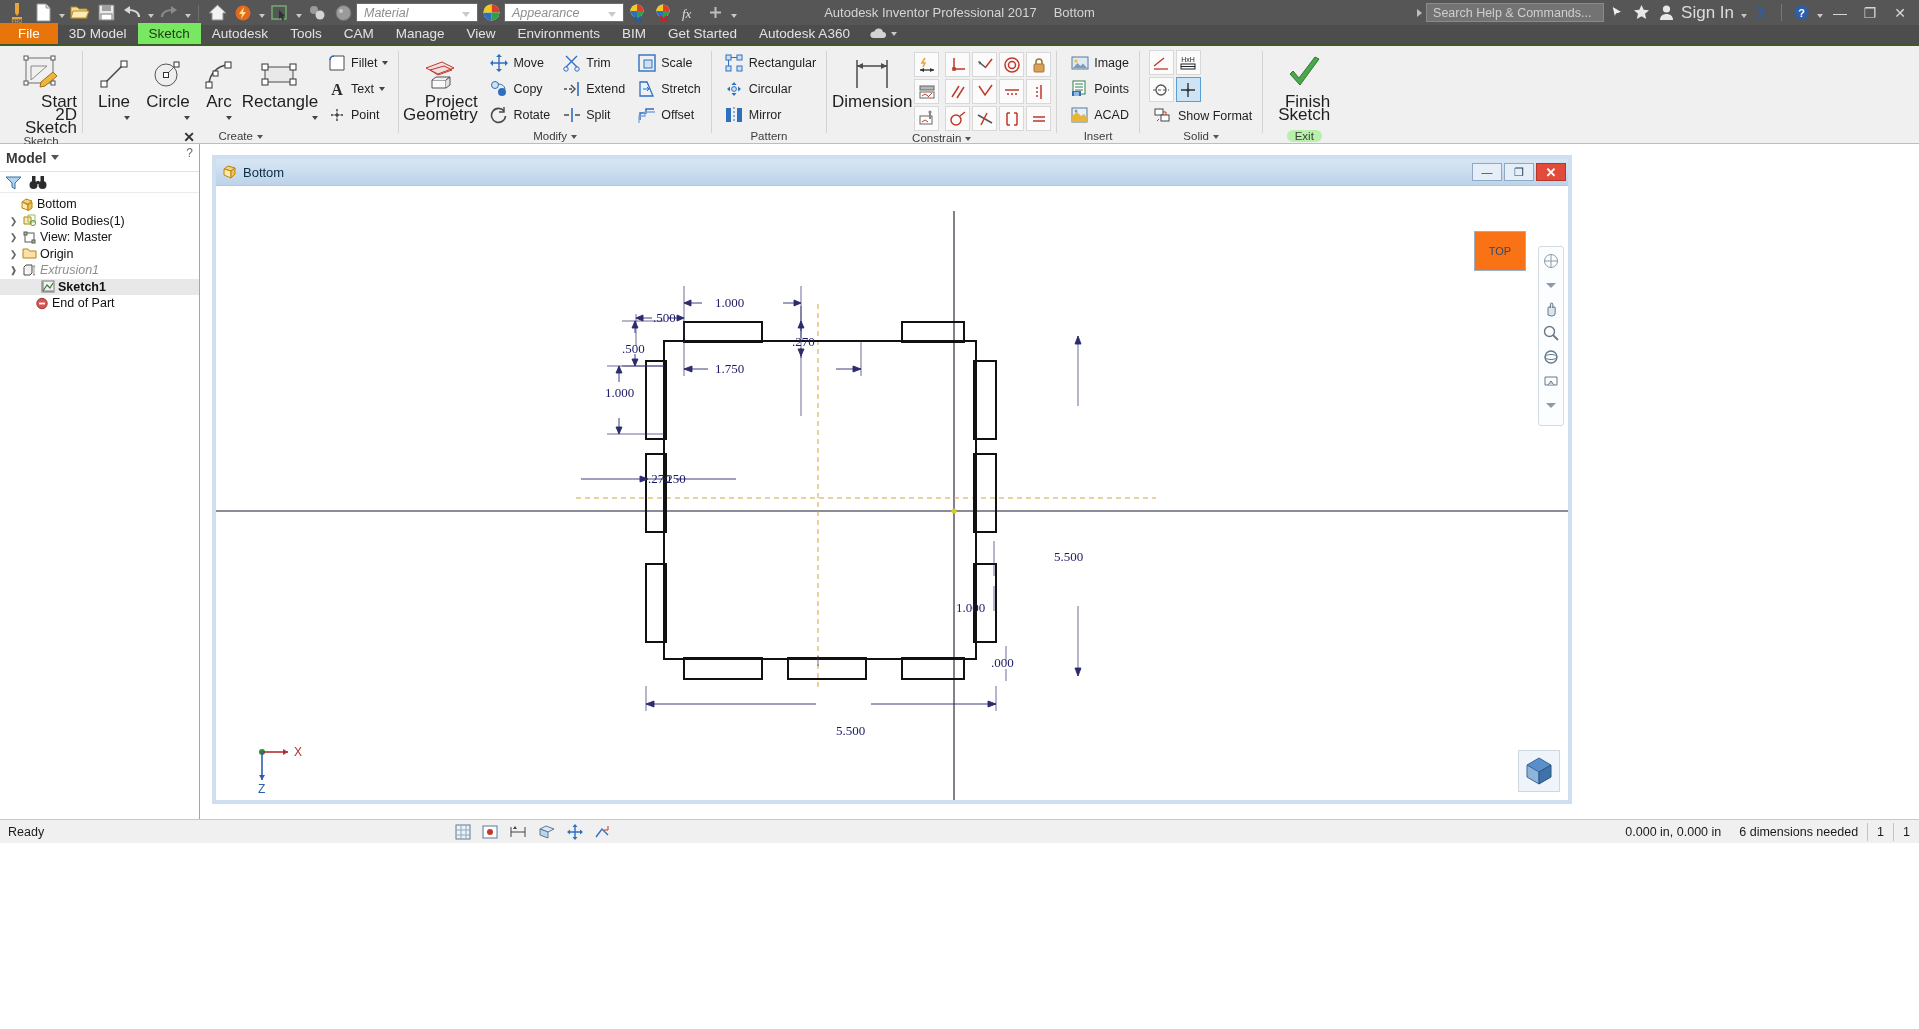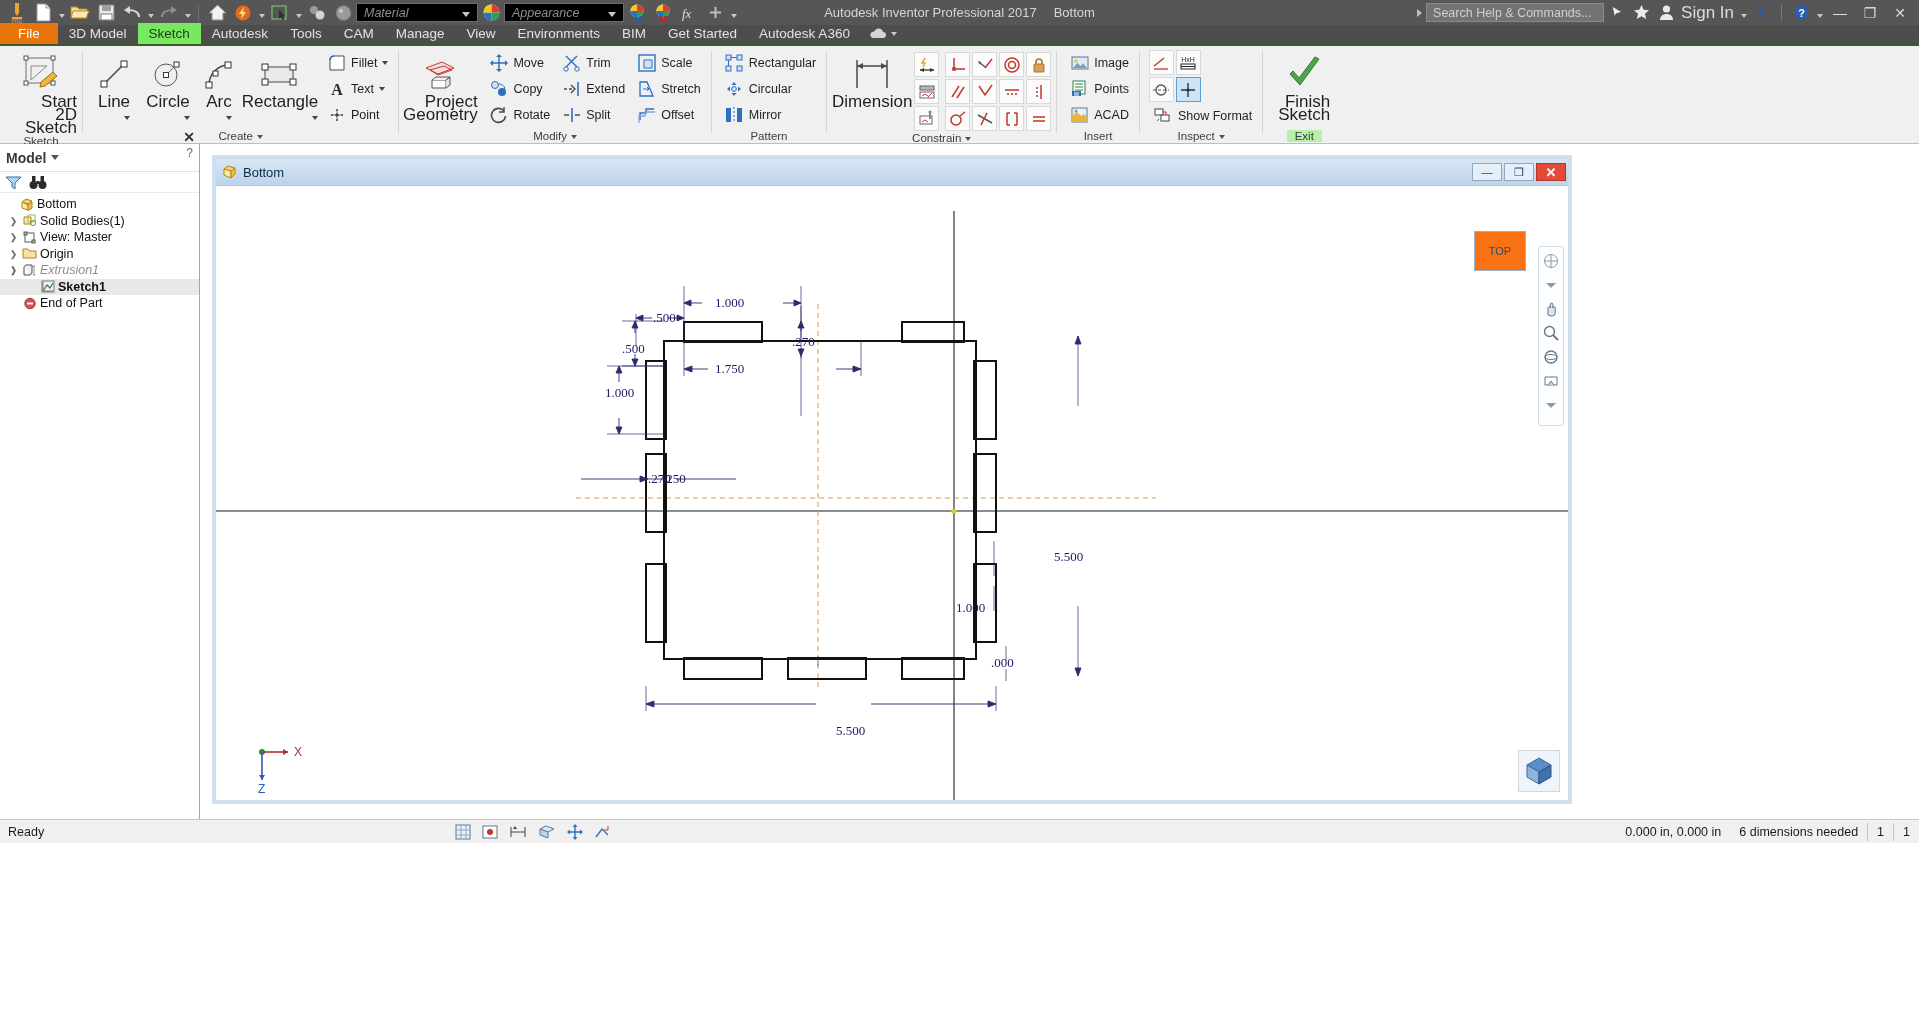--- a/index.html
+++ b/index.html
@@ -26,21 +26,21 @@
     width:11px; height:23px; display:flex; align-items:flex-end; justify-content:center;
     padding-bottom:6px;
   }
   .qat-arrow::after {
     content:""; border-left:3.5px solid transparent; border-right:3.5px solid transparent;
     border-top:4px solid #c8c8c8;
   }
   .qat-sep { width:1px; height:16px; background:#6f6f6f; margin:0 5px; }
 
   .combo-material, .combo-appearance {
-    height:19px; background:#000000; border:1px solid #6b6b6b;
+    height:19px; background:#ffffff; border:1px solid #6b6b6b;
     display:flex; align-items:center; color:#8e8e8e; font-style:italic;
     font-size:12.5px; padding-left:7px; position:relative;
   }
   .combo-material { width:122px; }
   .combo-appearance { width:120px; }
   .combo-material::after, .combo-appearance::after {
     content:""; position:absolute; right:7px; top:8px;
     border-left:4.5px solid transparent; border-right:4.5px solid transparent;
     border-top:5px solid #c9c9c9;
   }
@@ -915,41 +915,41 @@
                 <rect x="7" y="8" width="8" height="6" fill="#fff" stroke="#444"></rect>
                 <path d="M9 5h3v3" fill="none" stroke="#c0392b"></path>
                 <path d="M3 14l2-2" stroke="#c0392b"></path>
               </svg>
           </span>
           <span>Show Format</span>
         </div>
       </div>
     </div>
     <div class="panel-label">
-      <span>Inspect</span><span class="plarrow"></span>
+      <span>Solid</span><span class="plarrow"></span>
     </div>
   </div>
   <div class="panel-div"></div>
 
   <div class="panel">
     <div class="panel-body">
       <div class="bigbtn" style="width:72px">
         <div class="glyph">
           <svg width="44" height="40" viewBox="0 0 44 40">
             <path d="M8 20 L18 31 L37 5 L33 3 L17 24 L11 17z" fill="#4ca64c" stroke="#2f7a2f"></path>
           </svg>
         </div>
         <div class="lbl">
           <span>Finish</span>
           <span class="dd">Sketch</span>
         </div>
       </div>
     </div>
     <div class="panel-label">
-      <span style="background:#b7f0a8; padding:0 8px; border-radius:0;">Exit</span>
+      <span style="background:#b7f0a8; padding:0 8px; border-radius:6px;">Exit</span>
     </div>
   </div>
 </div>
 
 <div id="browser">
   <div id="browser-head">
     <span class="btitle">Model</span>
     <span class="bcaret"></span>
     <span id="browser-help">?</span>
   </div>
@@ -1036,21 +1036,21 @@
       <span class="tico">
         <svg width="14" height="13" viewBox="0 0 14 13">
             <rect x="1" y="1" width="12" height="11" fill="#f2f2f2" stroke="#777"></rect>
             <path d="M2 11 L6 5 L9 8 L12 3" fill="none" stroke="#3a7a3a" stroke-width="1.2"></path>
             <path d="M2 2v9h10" fill="none" stroke="#777"></path>
           </svg>
       </span>
       <span class="tlabel bold">Sketch1</span>
     </div>
 
-    <div class="tnode" style="padding-left:8px;">
+    <div class="tnode" style="padding-left:20px;">
       <span class="texp"></span>
       <span class="tico">
         <svg width="14" height="13" viewBox="0 0 14 13">
             <circle cx="7" cy="6.5" r="5.2" fill="#d9534f" stroke="#9e3a36"></circle>
             <path d="M4 6.5h6" stroke="#fff" stroke-width="1.8"></path>
           </svg>
       </span>
       <span class="tlabel">End of Part</span>
     </div>
   </div>

